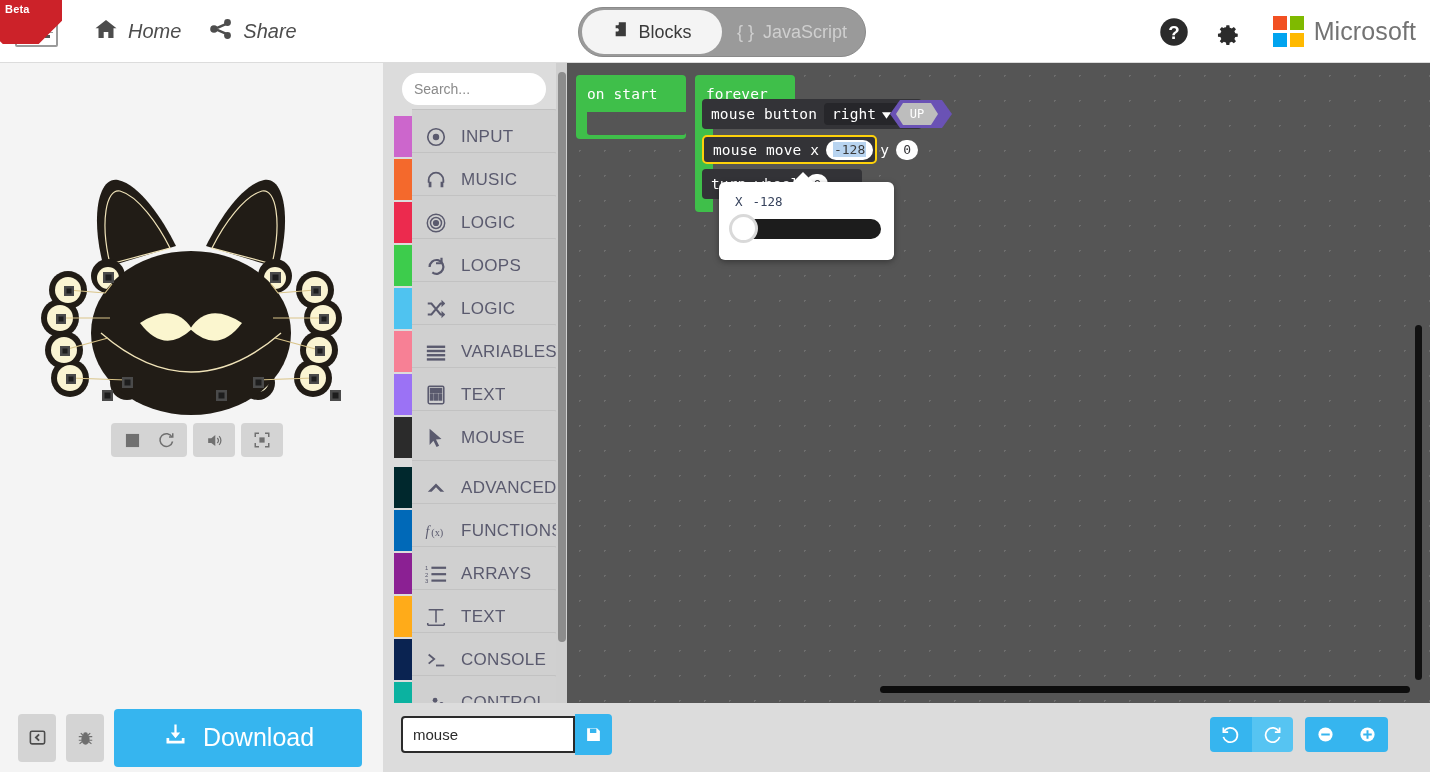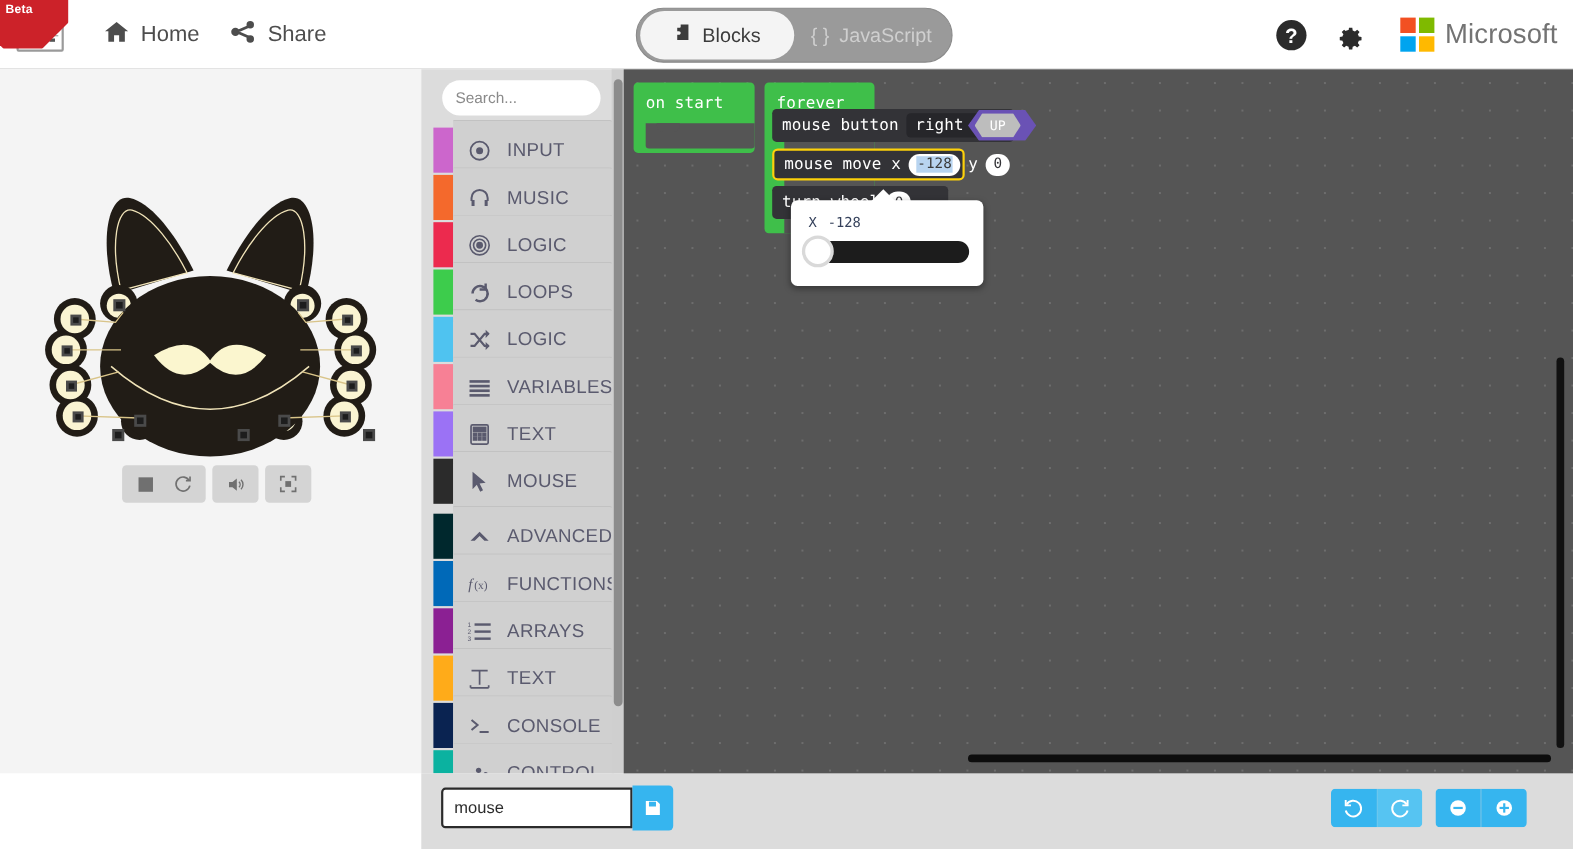--- a/index.html
+++ b/index.html
@@ -37,21 +37,21 @@
   .logo-box .ln{ position:absolute; left:3px; right:3px; top:13px; height:1px; background:#9a9a9a; }
   .logo-box .d1,.logo-box .d2,.logo-box .d3{
     position:absolute; top:8px; width:3px; height:2px; background:#9a9a9a;
   }
   .logo-box .d1{ left:8px; } .logo-box .d2{ left:19px; } .logo-box .d3{ left:30px; }
   .logo-box .dd{ position:absolute; left:10px; top:16px; width:6px; height:3px; background:#9a9a9a;}
   .logo-box .dd2{ position:absolute; left:28px; top:16px; width:5px; height:3px; background:#555;}
 
   .hdr-item{
     display:flex; align-items:center; gap:10px;
-    color:#4d4d4d; font-size:20px; cursor:pointer; height:63px; padding:0 14px;
+    color:#4d4d4d; font-size:20px; cursor:pointer; height:63px; padding:0 14px;font-style:italic;
   }
   .hdr-left{ position:absolute; left:80px; top:0; display:flex; align-items:center; }
 
   .hdr-right{ position:absolute; right:14px; top:0; height:63px; display:flex; align-items:center; gap:22px; }
   .icon-btn{ display:flex; align-items:center; justify-content:center; cursor:pointer; }
 
   .ms-logo{ display:flex; align-items:center; gap:10px; padding-left:10px; }
   .ms-grid{ display:grid; grid-template-columns:14px 14px; grid-template-rows:14px 14px; gap:3px; }
   .ms-grid span{ display:block; width:14px; height:14px; }
   .ms-word{ font-size:25px; color:#737373; letter-spacing:.1px; }
@@ -210,21 +210,21 @@
   .num-field{
     background:#fff; border-radius:11px; min-width:22px; height:20px;
     display:flex; align-items:center; justify-content:center;
     color:#333337; font-family:"DejaVu Sans Mono", monospace; font-size:13px;
     padding:0 7px; cursor:pointer;
   }
   .num-field.sel{ background:#fff; color:#3b3b3b; }
   .num-field.sel .selbg{ background:#b8d4f0; padding:0 1px; }
 
   .hex-reporter{
-    position:absolute; left:313px; top:37px; width:62px; height:28px;
+    position:absolute; left:323px; top:37px; width:62px; height:28px;
     background:#6a52b5;
     clip-path:polygon(10px 0, 52px 0, 62px 14px, 52px 28px, 10px 28px, 0 14px);
     display:flex; align-items:center; padding-left:6px;text-align:center;
   }
   .hex-reporter .inner{
     width:42px; height:22px; background:#bdbdbd; border-radius:3px;
     display:flex; align-items:center; justify-content:center;
     color:#fff; font-family:"DejaVu Sans Mono", monospace; font-size:12px;
     clip-path:polygon(7px 0, 35px 0, 42px 11px, 35px 22px, 7px 22px, 0 11px);
   }
@@ -490,20 +490,44 @@
         <div class="ctrl-btn">
           <svg width="18" height="18" viewBox="0 0 24 24" fill="none" stroke="#707070" stroke-width="2">
             <path d="M3 8V3h5M21 8V3h-5M3 16v5h5M21 16v5h-5"></path>
             <rect x="8.5" y="8.5" width="7" height="7" fill="#707070" stroke="none"></rect>
           </svg>
         </div>
       </div>
     </div>
   </div>
 
+  <div class="btm-left">
+    <div class="sq-btn">
+      <svg width="19" height="19" viewBox="0 0 24 24" fill="none" stroke="#4d4d4d" stroke-width="2">
+        <rect x="3" y="4" width="18" height="16" rx="2"></rect>
+          <path d="M14 8l-4 4 4 4" stroke-width="2.4"></path>
+      </svg>
+    </div>
+    <div class="sq-btn">
+      <svg width="19" height="19" viewBox="0 0 24 24" fill="#6f6f6f">
+        <ellipse cx="12" cy="14" rx="5.2" ry="7"></ellipse>
+        <path d="M12 5.4a3 3 0 013 3H9a3 3 0 013-3z"></path>
+        <path d="M3.5 11h4M16.5 11h4M3.5 15.5h4M16.5 15.5h4M4.5 20l3.5-3M19.5 20L16 17M6 6.5l2.6 2.4M18 6.5l-2.6 2.4" stroke="#6f6f6f" stroke-width="1.5"></path>
+      </svg>
+    </div>
+    <div class="download-btn">
+      <span>
+        <svg width="27" height="27" viewBox="0 0 24 24" fill="#fff">
+          <path d="M11 3h2v7.2h3.2L12 15.4 7.8 10.2H11V3z"></path>
+          <path d="M4 15v5h16v-5h-2.4v2.6H6.4V15H4z"></path>
+        </svg>
+      </span>
+      <span>Download</span>
+    </div>
+  </div>
 
   <div class="toolbox">
     <div class="search-box">
       <input type="text" value="" placeholder="Search..." style="">
 
     </div>
     <div class="cat-list" id="cat-list">
         <div class="cat">
           <div class="swatch" style="background: rgb(204, 102, 204);"></div>
           <div class="body">

